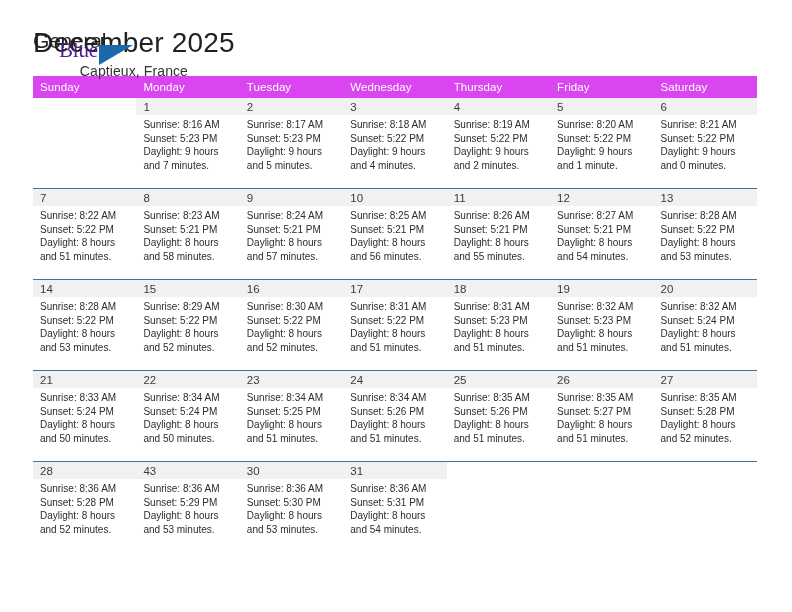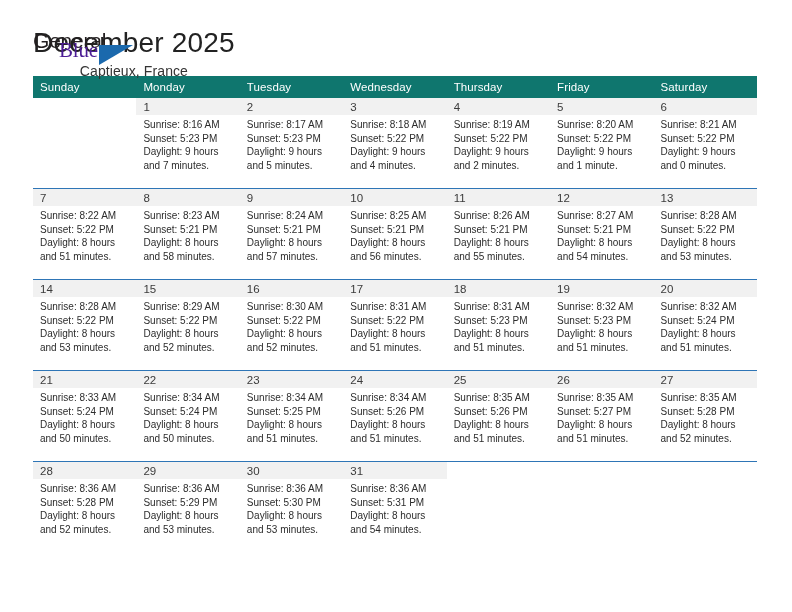--- a/index.html
+++ b/index.html
@@ -85,21 +85,21 @@
   }
 
   
   .calendar {
     margin: 0 35px 0 33px;
     width: 724px;
     border-collapse: collapse;
     table-layout: fixed;
   }
   .calendar th {
-    background: #0f766e;
+    background: #d946ef;
     color: #ffffff;
     font-size: 11.5px;
     font-weight: normal;
     text-align: left;
     padding: 5px 0 5px 7px;
     height: 21px;
     border: none;
     letter-spacing: 0.1px;
   }
   .calendar td {
@@ -492,21 +492,21 @@
               <div class="cell-lines">
                 <div>Sunrise: 8:36 AM</div>
                 <div>Sunset: 5:28 PM</div>
                 <div>Daylight: 8 hours</div>
                 <div>and 52 minutes.</div>
               </div>
             </div>
           </td>
           <td>
             <div class="cell-inner">
-              <div class="daynum-band">29</div>
+              <div class="daynum-band">43</div>
               <div class="cell-lines">
                 <div>Sunrise: 8:36 AM</div>
                 <div>Sunset: 5:29 PM</div>
                 <div>Daylight: 8 hours</div>
                 <div>and 53 minutes.</div>
               </div>
             </div>
           </td>
           <td>
             <div class="cell-inner">

